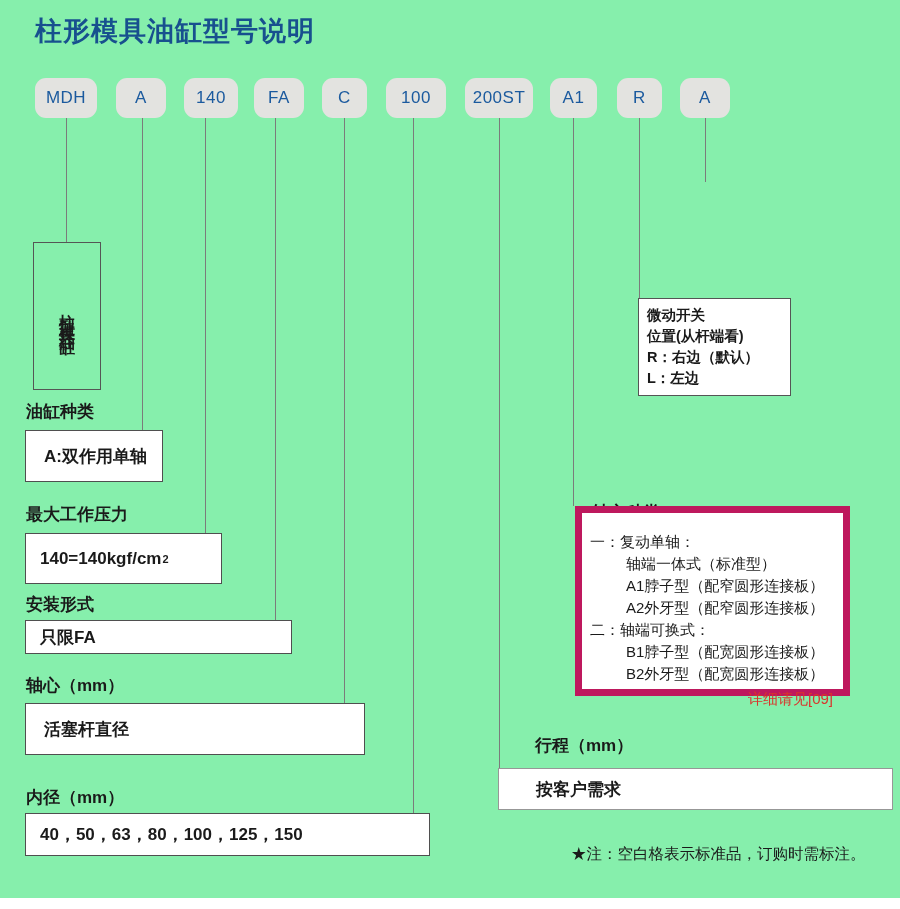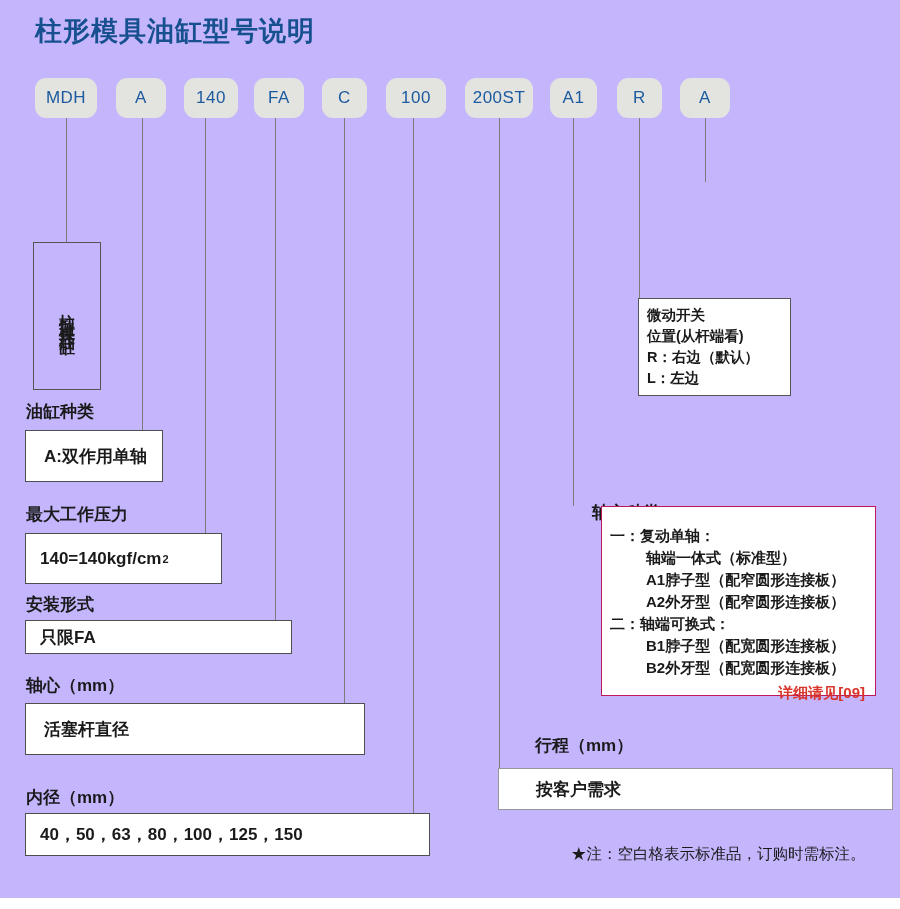--- a/index.html
+++ b/index.html
@@ -1,17 +1,17 @@
 <!DOCTYPE html>
 <html><head>
 <meta charset="utf-8">
 <style>
   html,body{margin:0;padding:0;background:#fff;}
   #page{
-    position:relative;width:900px;height:898px;background:#c4b5fd;
+    position:relative;width:900px;height:898px;background:#86efac;
     font-family:"Liberation Sans",sans-serif;color:#1a1a1a;overflow:hidden;
   }
   
   .title{
     position:absolute;left:35px;top:13px;font-size:27px;font-weight:bold;
     color:#17508e;letter-spacing:1px;
   }
   
   .code{
     position:absolute;top:78px;height:40px;background:#e3e3e0;border-radius:11px;
@@ -74,22 +74,22 @@
     white-space:nowrap;background:#fff;
   }
   .box-switch{
     left:638px;top:298px;width:143px;height:96px;border:1px solid #555;
     position:absolute;font-size:14.5px;font-weight:600;line-height:21px;
     display:flex;flex-direction:column;justify-content:center;padding-left:8px;
     white-space:nowrap;background:#fff;
   }
   .lbl-shafttype{left:592px;top:501px;}
   .box-shafttype{
-    left:601px;top:506px;width:275px;height:190px;border:1px solid #be185d;
-    position:absolute;font-size:15px;font-weight:700;line-height:22px;
+    left:575px;top:506px;width:275px;height:190px;border:7px solid #be185d;
+    position:absolute;font-size:15px;font-weight:400;line-height:22px;
     padding-top:18px;box-sizing:border-box;background:#fff;white-space:nowrap;
   }
   .st-line{padding-left:8px;}
   .st-line.ind{padding-left:44px;}
   .st-note{color:#d9352c;text-align:right;padding-right:10px;margin-top:3px;font-size:15px;}
   .lbl-stroke{left:535px;top:734px;}
   .box-stroke{left:498px;top:768px;width:356px;height:40px;padding-left:37px;border-color:#979797;}
   
   .footnote{position:absolute;left:571px;top:844px;font-size:15.5px;font-weight:400;white-space:nowrap;}
 </style>

